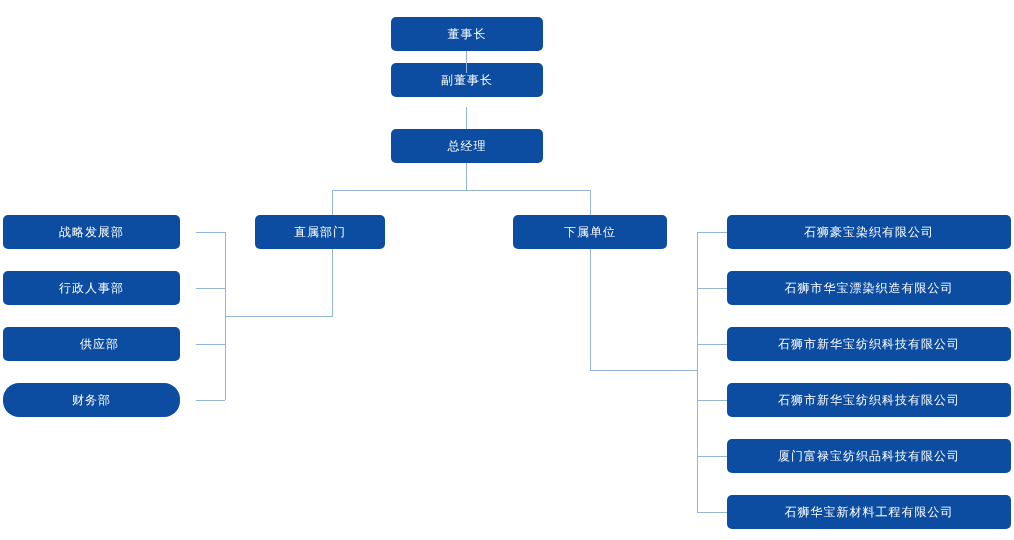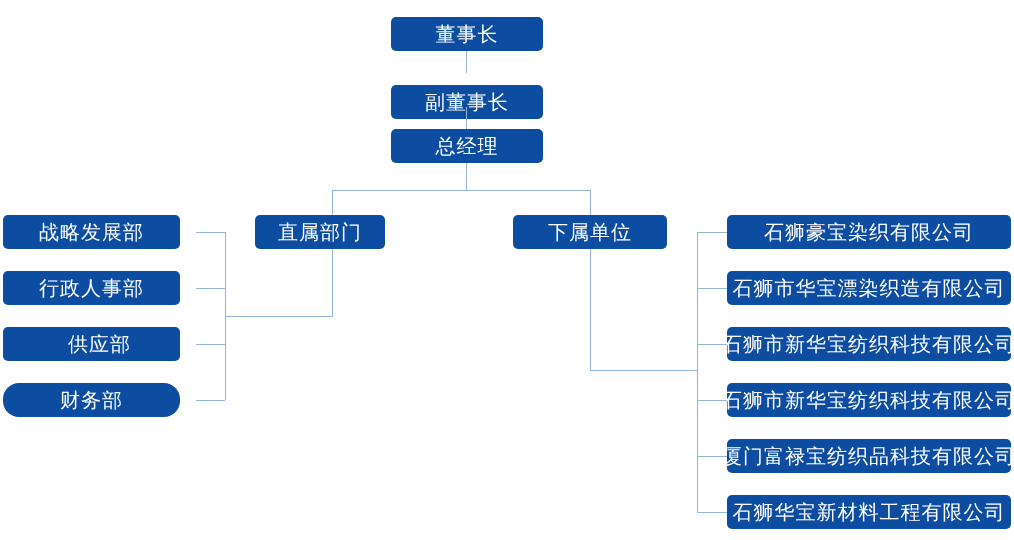--- a/index.html
+++ b/index.html
@@ -23,35 +23,35 @@
   }
   .node {
     position: absolute;
     height: 34px;
     background: var(--box);
     color: var(--text);
     border-radius: 5px;
     display: flex;
     align-items: center;
     justify-content: center;
-    font-size: 20px;
+    font-size: 12px;
     letter-spacing: 1px;
     white-space: nowrap;
     box-sizing: border-box;
   }
   .line {
     position: absolute;
     background: var(--line);
   }
   .h { height: 1px; }
   .v { width: 1px; }
 
   
   .n-chairman        { left: 391px; top: 17px;  width: 152px; }
-  .n-vice-chairman   { left: 391px; top: 85px;  width: 152px; }
+  .n-vice-chairman   { left: 391px; top: 63px;  width: 152px; }
   .n-general-manager { left: 391px; top: 129px; width: 152px; }
 
   
   .n-direct      { left: 255px; top: 215px; width: 130px; }
   .n-subordinate { left: 513px; top: 215px; width: 154px; }
 
   
   .dept { left: 3px; width: 177px; }
   .dept-0 { top: 215px; }
   .dept-1 { top: 271px; }

